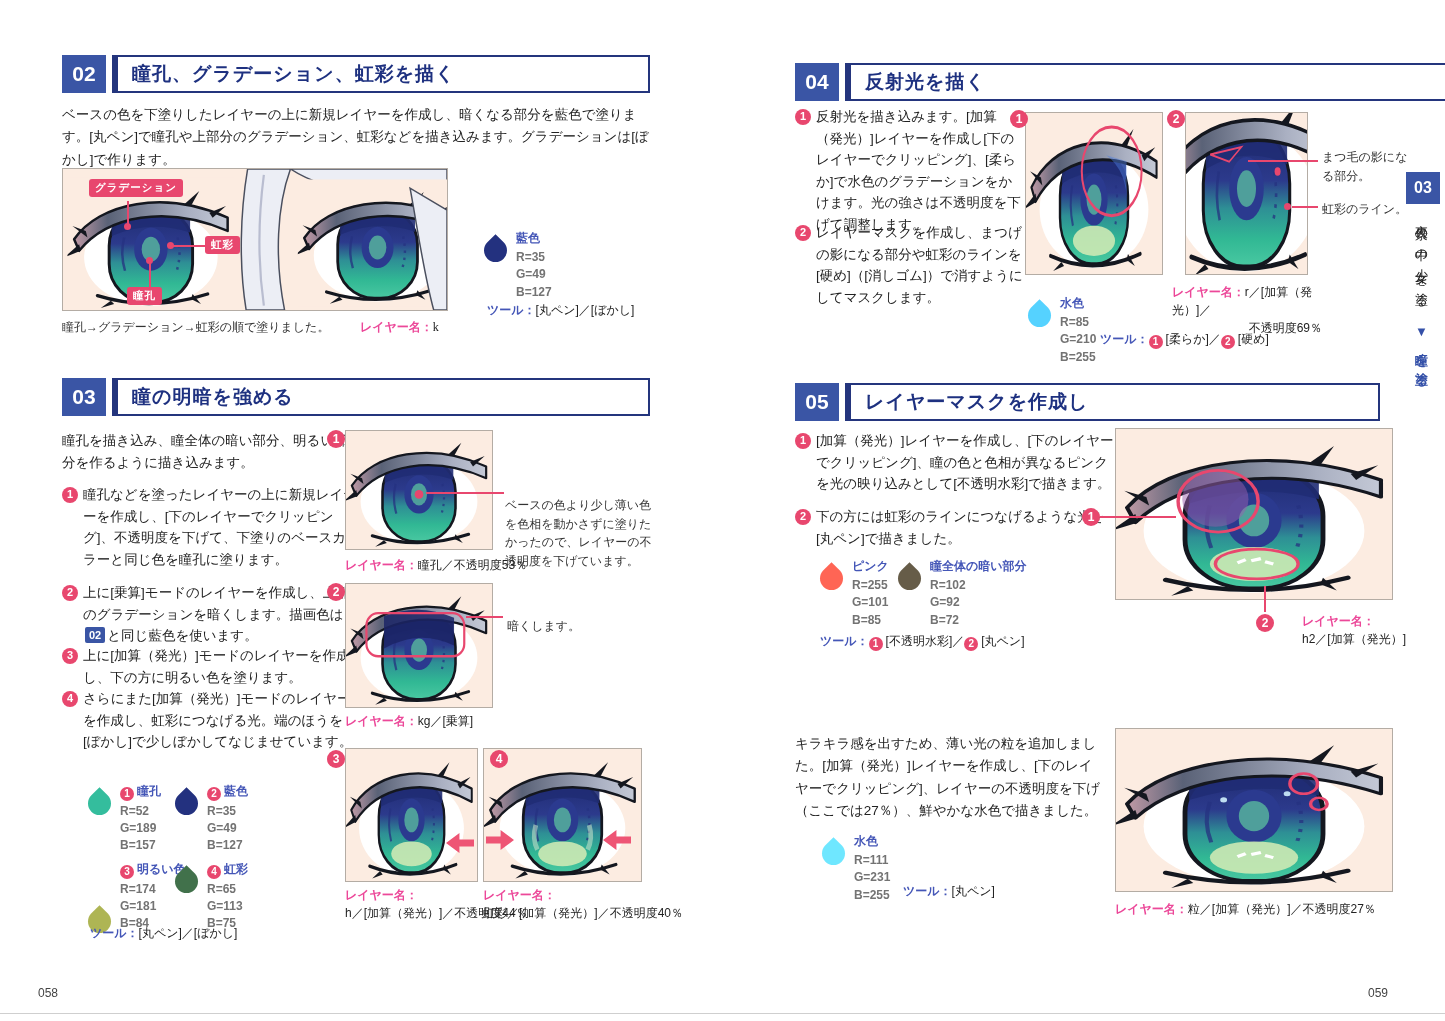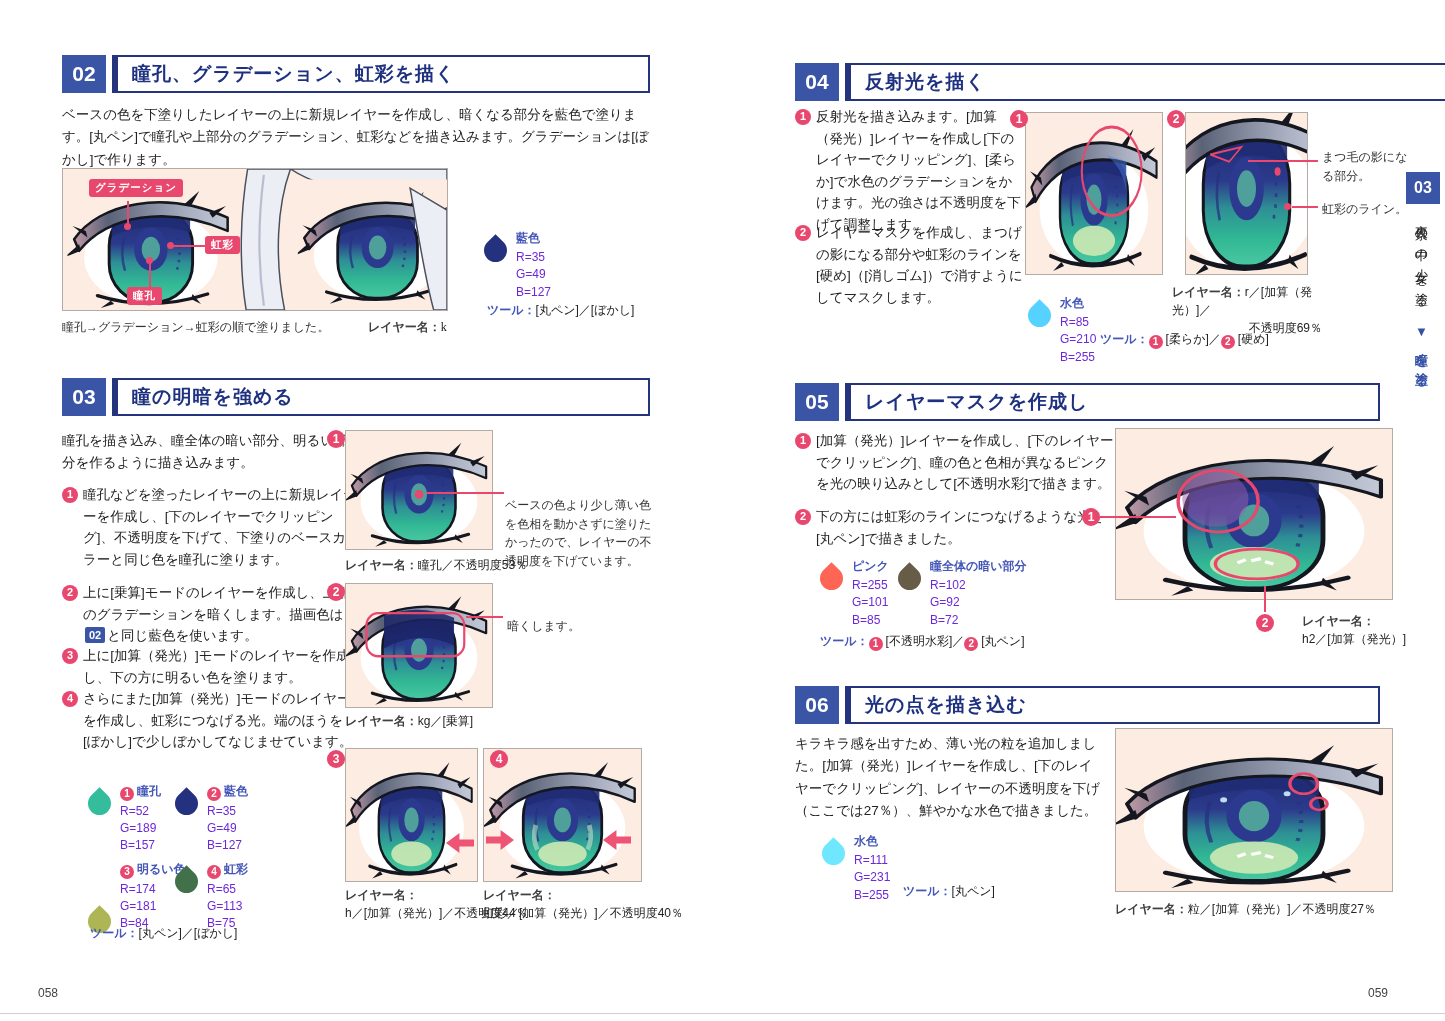--- a/index.html
+++ b/index.html
@@ -19,27 +19,27 @@
   .panel svg{display:block;width:100%;height:100%;}
   .fmark{position:absolute;width:18px;height:18px;border-radius:50%;background:#E8476E;color:#fff;font-size:12px;font-weight:bold;display:flex;align-items:center;justify-content:center;z-index:4;}
   .plabel{position:absolute;background:#E8476E;color:#fff;font-size:10.5px;font-weight:bold;padding:2px 6px;border-radius:3px;z-index:3;letter-spacing:1px;white-space:nowrap;}
   .pline{position:absolute;background:#E8476E;z-index:3;}
   .pdot{position:absolute;width:7px;height:7px;border-radius:50%;background:#E8476E;z-index:3;}
   .arrow{position:absolute;background:#EE5575;clip-path:polygon(0 32%,52% 32%,52% 0,100% 50%,52% 100%,52% 68%,0 68%);width:28px;height:20px;z-index:3;}
   .arrow.left{transform:scaleX(-1);}
   
   .cap{position:absolute;font-size:12px;color:#333;}
   .layer-cap{position:absolute;font-size:12px;line-height:1.5;color:#222;}
-  .l-label{color:#404040;font-weight:bold;}
+  .l-label{color:#ec4899;font-weight:bold;}
   .anno{position:absolute;font-size:12px;line-height:1.55;color:#333;}
   
   .swatch{position:absolute;display:flex;gap:9px;}
   .drop{flex:none;width:23px;height:23px;border-radius:0 50% 50% 50%;transform:rotate(45deg);margin-top:9px;}
   .sw-name{color:#4456B7;font-weight:bold;font-size:12px;margin-bottom:2px;white-space:nowrap;}
-  .sw-line{font-size:12px;color:#6d28d9;line-height:1.45;}
+  .sw-line{font-size:12px;color:#737373;line-height:1.45;font-weight:bold;}
   .tools{position:absolute;font-size:12px;color:#222;white-space:nowrap;}
   .t-label{color:#4456B7;font-weight:bold;}
   
   .vtab-num{position:absolute;left:1406px;top:172px;width:34px;height:32px;background:#3A55A5;color:#fff;font-size:16px;font-weight:bold;display:flex;align-items:center;justify-content:center;}
   .vtext{position:absolute;left:1412px;top:214px;writing-mode:vertical-rl;font-size:13px;color:#222;letter-spacing:3px;}
   .vtext .blue{color:#3450A8;font-weight:bold;margin-top:14px;}
   .pagenum{position:absolute;font-size:12px;color:#444;}
   .hairline{position:absolute;left:0;top:1013px;width:1445px;height:1px;background:#cfcfcf;}
 </style>
 </head>
@@ -107,21 +107,21 @@
     <div class="pdot" style="left:61px;top:54px;"></div>
     <div class="plabel" style="left:26px;top:10px;">グラデーション</div>
     <div class="pline" style="left:110px;top:76px;width:32px;height:2px;"></div>
     <div class="pdot" style="left:104px;top:73px;"></div>
     <div class="plabel" style="left:142px;top:67px;">虹彩</div>
     <div class="pline" style="left:86px;top:94px;width:2px;height:24px;"></div>
     <div class="pdot" style="left:83px;top:88px;"></div>
     <div class="plabel" style="left:64px;top:118px;">瞳孔</div>
   </div>
   <div class="cap" style="left:62px;top:319px;">瞳孔→グラデーション→虹彩の順で塗りました。</div>
-  <div class="layer-cap" style="left:368px;top:318px;font-family:Liberation Serif, serif;">
+  <div class="layer-cap" style="left:360px;top:318px;font-family:Liberation Serif, serif;">
     <span class="l-label">レイヤー名：</span><span>k</span>
   </div>
 
   <div class="swatch" style="left:484px;top:230px;">
     <span class="drop" style="background:#23317F"></span>
     <div>
       <div class="sw-name">藍色</div>
       <div class="sw-line">R=35</div>
       <div class="sw-line">G=49</div>
       <div class="sw-line">B=127</div>
@@ -350,24 +350,20 @@
   </div>
   <div class="fmark" style="left:1082px;top:508px;">1</div>
   <div class="pline" style="left:1100px;top:516px;width:76px;height:2px;"></div>
   <div class="fmark" style="left:1256px;top:614px;">2</div>
   <div class="pline" style="left:1264px;top:586px;width:2px;height:26px;"></div>
   <div class="layer-cap" style="left:1302px;top:612px;">
     <div><span class="l-label">レイヤー名：</span></div>
     <div>h2／[加算（発光）]</div>
   </div>
 
-  <div class="sec-head" style="left:795px;top:686px;width:585px;">
-    <div class="sec-num">06</div>
-    <div class="sec-title">光の点を描き込む</div>
-  </div>
   <div class="body-text" style="left:795px;top:733px;width:310px;">キラキラ感を出すため、薄い光の粒を追加しました。[加算（発光）]レイヤーを作成し、[下のレイヤーでクリッピング]、レイヤーの不透明度を下げ（ここでは27％）、鮮やかな水色で描きました。</div>
   <div class="swatch" style="left:822px;top:833px;">
     <span class="drop" style="background:#6FE7FF"></span>
     <div>
       <div class="sw-name">水色</div>
       <div class="sw-line">R=111</div>
       <div class="sw-line">G=231</div>
       <div class="sw-line">B=255</div>
     </div>
   </div>

